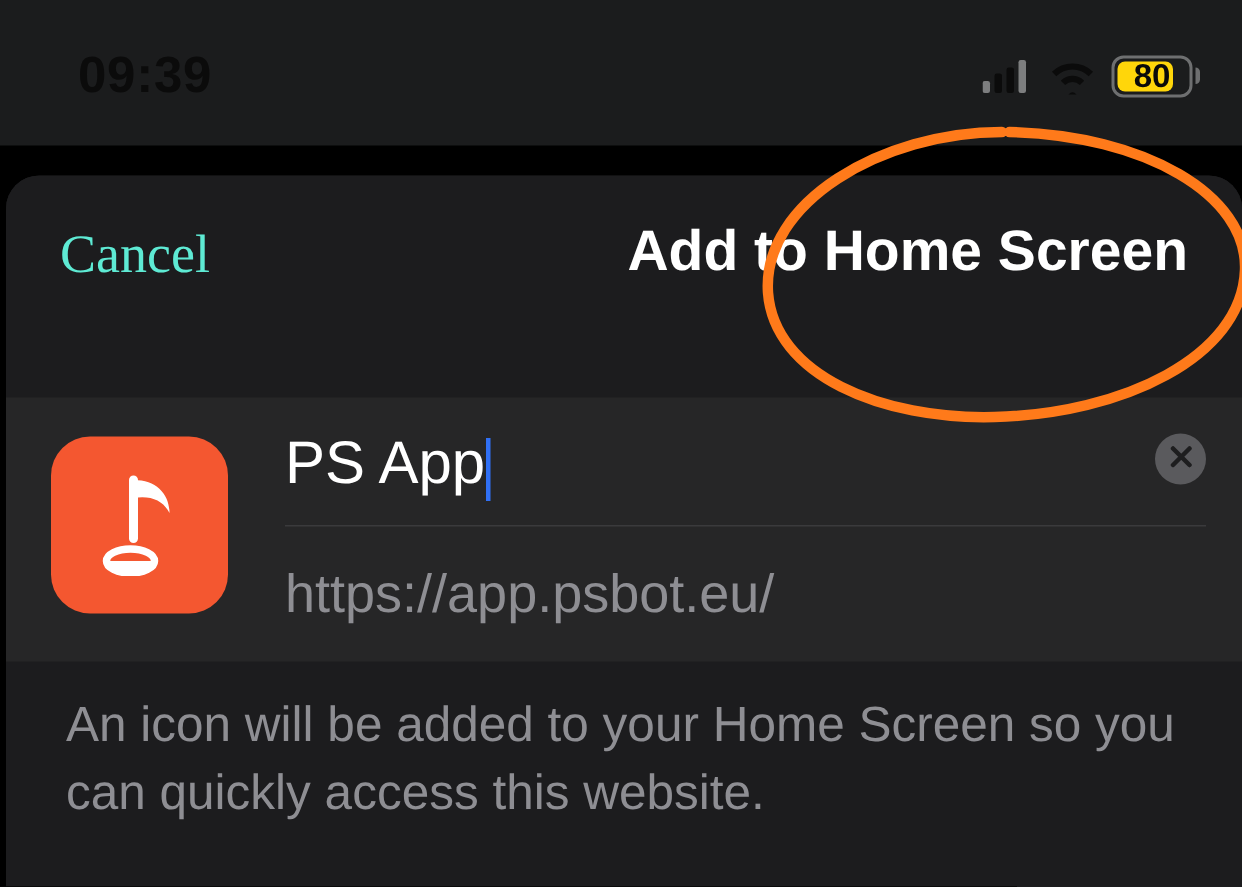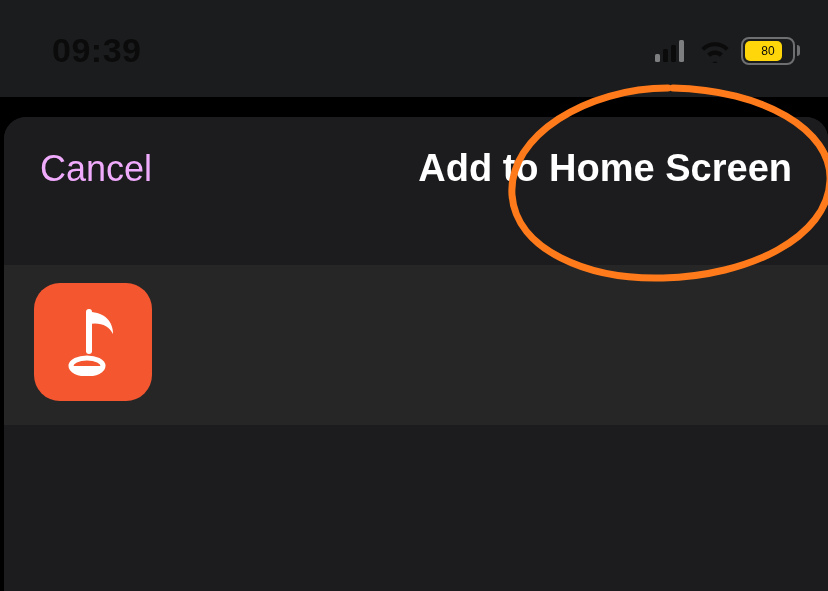--- a/index.html
+++ b/index.html
@@ -12,33 +12,33 @@
     display:flex; align-items:center; justify-content:space-between;
     padding:0 28px 0 52px;
     color:#0b0b0b; font-weight:600;
   }
   .statusbar .time { font-size:34px; font-weight:700; letter-spacing:0.5px; color:#0b0b0b; margin-top:4px; }
   .status-right { display:flex; align-items:center; gap:10px; margin-top:4px; }
   .status-right svg { display:block; }
   .battery { display:flex; align-items:center; }
   .battery-body { width:54px; height:28px; border:2.5px solid #6e6f70; border-radius:8px; position:relative; display:flex; align-items:center; justify-content:center; }
   .battery-fill { position:absolute; left:2px; top:2px; bottom:2px; width:calc((100% - 4px) * var(--pct)); background:#ffd60a; border-radius:5px; }
-  .battery-txt { position:relative; z-index:2; font-size:12px; font-weight:400; color:#0a0a0a; }
+  .battery-txt { position:relative; z-index:2; font-size:22px; font-weight:700; color:#0a0a0a; }
   .battery-tip { width:3px; height:11px; background:#6e6f70; border-radius:0 3px 3px 0; margin-left:2px; }
 
   .sheet {
     position:absolute; top:117px; left:4px; right:0; bottom:0;
     background:#1c1c1e; border-top-left-radius:22px; border-top-right-radius:22px;
     overflow:hidden;
   }
   .navbar {
     height:103px; display:flex; align-items:center; justify-content:space-between;
     padding:0 36px; background:#1c1c1e;
   }
-  .nav-btn { font-size:36px; color:#f0abfc; background:none; border:none; cursor:pointer; }
+  .nav-btn { font-size:36px; color:#5eead4; background:none; border:none; cursor:pointer;font-family:Liberation Serif, serif; }
   .nav-title { font-size:38px; font-weight:650; color:#fff; text-align:center; }
 
   .form-section { background:#262627; margin-top:45px; }
   .row { display:flex; align-items:center; padding:18px 24px 24px 30px; gap:38px; }
   .app-icon { width:118px; height:118px; border-radius:26px; background:#f45730; display:flex; align-items:center; justify-content:center; flex-shrink:0; }
   .fields { flex:1; display:flex; flex-direction:column; position:relative; }
   .name-input {
     font-size:40px; font-weight:500; color:#fff; background:transparent; border:none; outline:none; width:100%;
     padding:4px 44px 18px 0;
   }
@@ -98,23 +98,38 @@
         <div class="app-icon">
           <span>
             <svg width="56" height="72" viewBox="0 0 56 72">
               <path d="M24 8 v39" stroke="#fff" stroke-width="6" stroke-linecap="round" fill="none"></path>
               <path d="M24 8 C 40 8 48 18 48 30 C 44 22 36 18 24 20" fill="#fff"></path>
               <path d="M6 62 a16 8 0 1 0 32 0 a16 8 0 1 0 -32 0" fill="none" stroke="#fff" stroke-width="5"></path>
               <path d="M6 62 a16 8 0 0 0 32 0" fill="#fff"></path>
             </svg>
           </span>
         </div>
+        <div class="fields">
+          <div style="display:flex;align-items:center;">
+            <span class="name-input"><span>PS App</span><span class="cursor"></span></span>
+          </div>
+          <button class="clear-btn">
+            <span>
+              <svg width="15" height="15" viewBox="0 0 15 15">
+                  <path d="M2 2 L13 13 M13 2 L2 13" stroke="#1e1e1f" stroke-width="3" stroke-linecap="round"></path>
+                </svg>
+            </span>
+          </button>
+          <div class="divider"></div>
+          <div class="url">https://app.psbot.eu/</div>
+        </div>
       </div>
     </div>
 
+    <div class="desc">An icon will be added to your Home Screen so you can quickly access this website.</div>
   </div>
 
   <svg class="annotation" viewBox="0 0 340 210">
     <path d="M 170 8
              C 90 8, 10 55, 14 115
              C 18 170, 90 200, 165 198
              C 250 196, 330 158, 332 100
              C 334 50, 265 10, 175 8" fill="none" stroke="#ff7a1a" stroke-width="7" stroke-linecap="round"></path>
   </svg>
 

